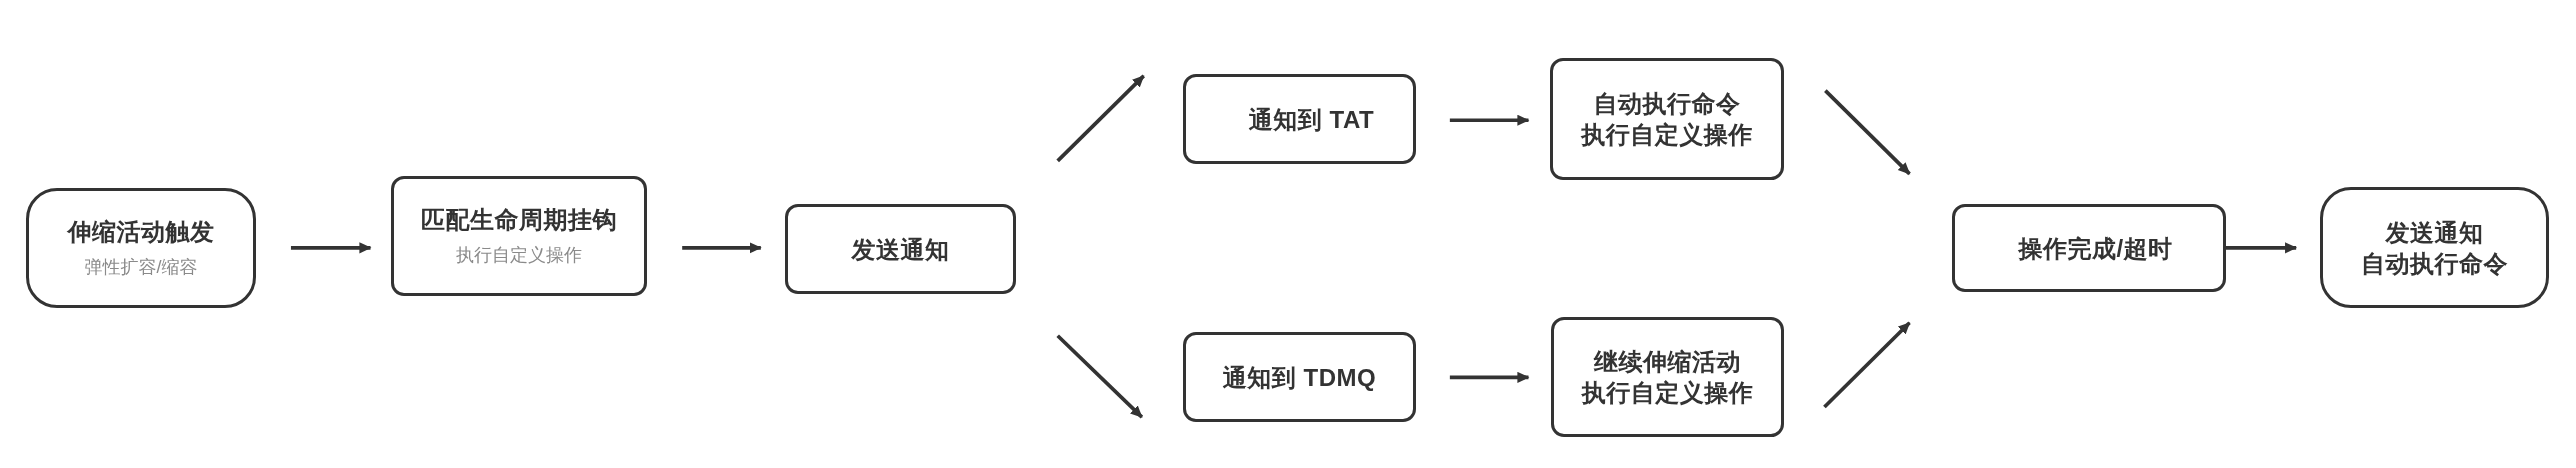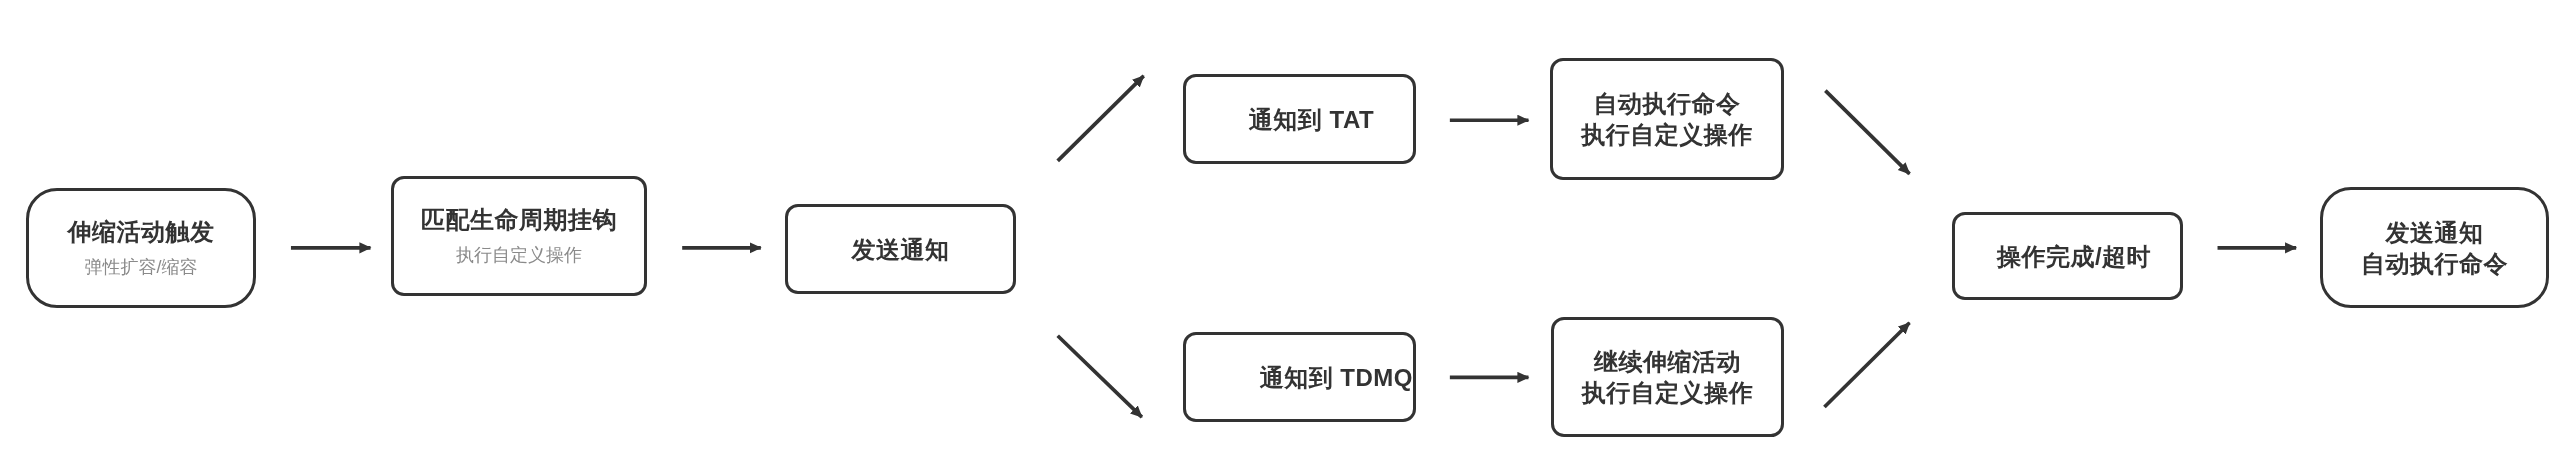--- a/index.html
+++ b/index.html
@@ -98,30 +98,30 @@
 
   <div class="node" style="left:1183px;top:74px;width:233px;height:90px;padding-left:24px;">
     <div class="title">通知到 TAT</div>
   </div>
 
   <div class="node" style="left:1550px;top:58px;width:234px;height:122px;">
     <div class="title">自动执行命令</div>
     <div class="title">执行自定义操作</div>
   </div>
 
-  <div class="node" style="left:1183px;top:332px;width:233px;height:90px;align-items:flex-end;">
+  <div class="node" style="left:1183px;top:332px;width:233px;height:90px;">
     <div class="title">通知到 TDMQ</div>
   </div>
 
   <div class="node" style="left:1551px;top:317px;width:233px;height:120px;">
     <div class="title">继续伸缩活动</div>
     <div class="title">执行自定义操作</div>
   </div>
 
-  <div class="node" style="left:1952px;top:212px;width:231px;height:88px;padding-left:13px;">
+  <div class="node" style="left:1952px;top:204px;width:274px;height:88px;padding-left:13px;">
     <div class="title">操作完成/超时</div>
   </div>
 
   <div class="node terminal" style="left:2320px;top:187px;width:229px;height:121px;">
     <div class="title">发送通知</div>
     <div class="title">自动执行命令</div>
   </div>
 
 </div>
 

